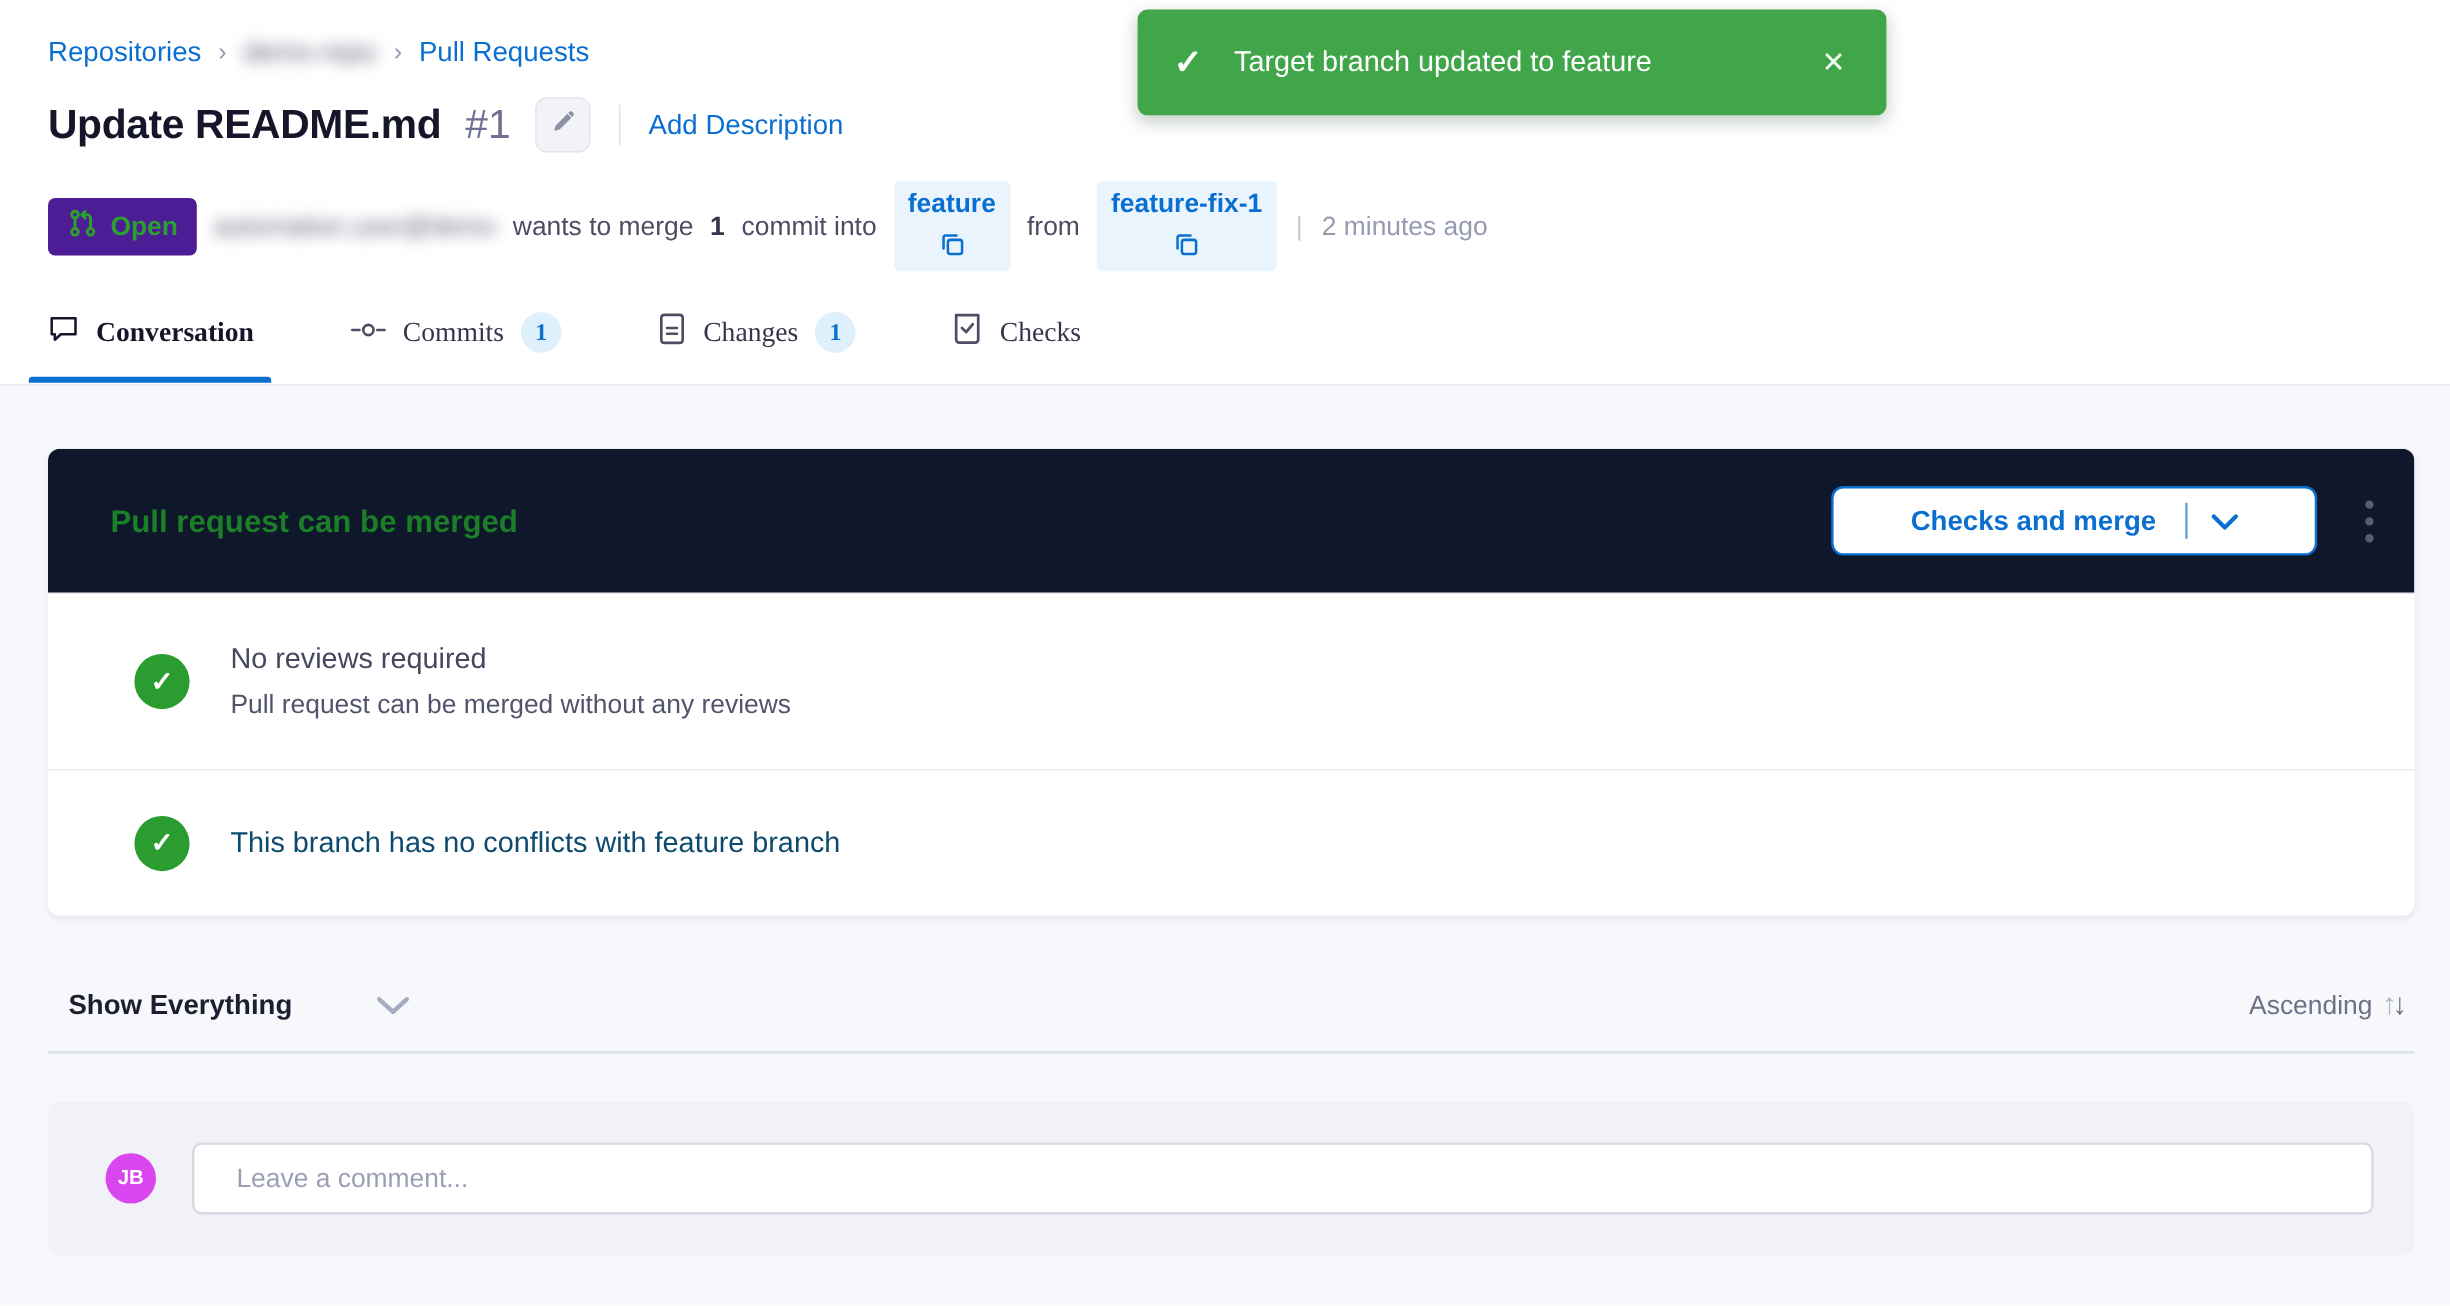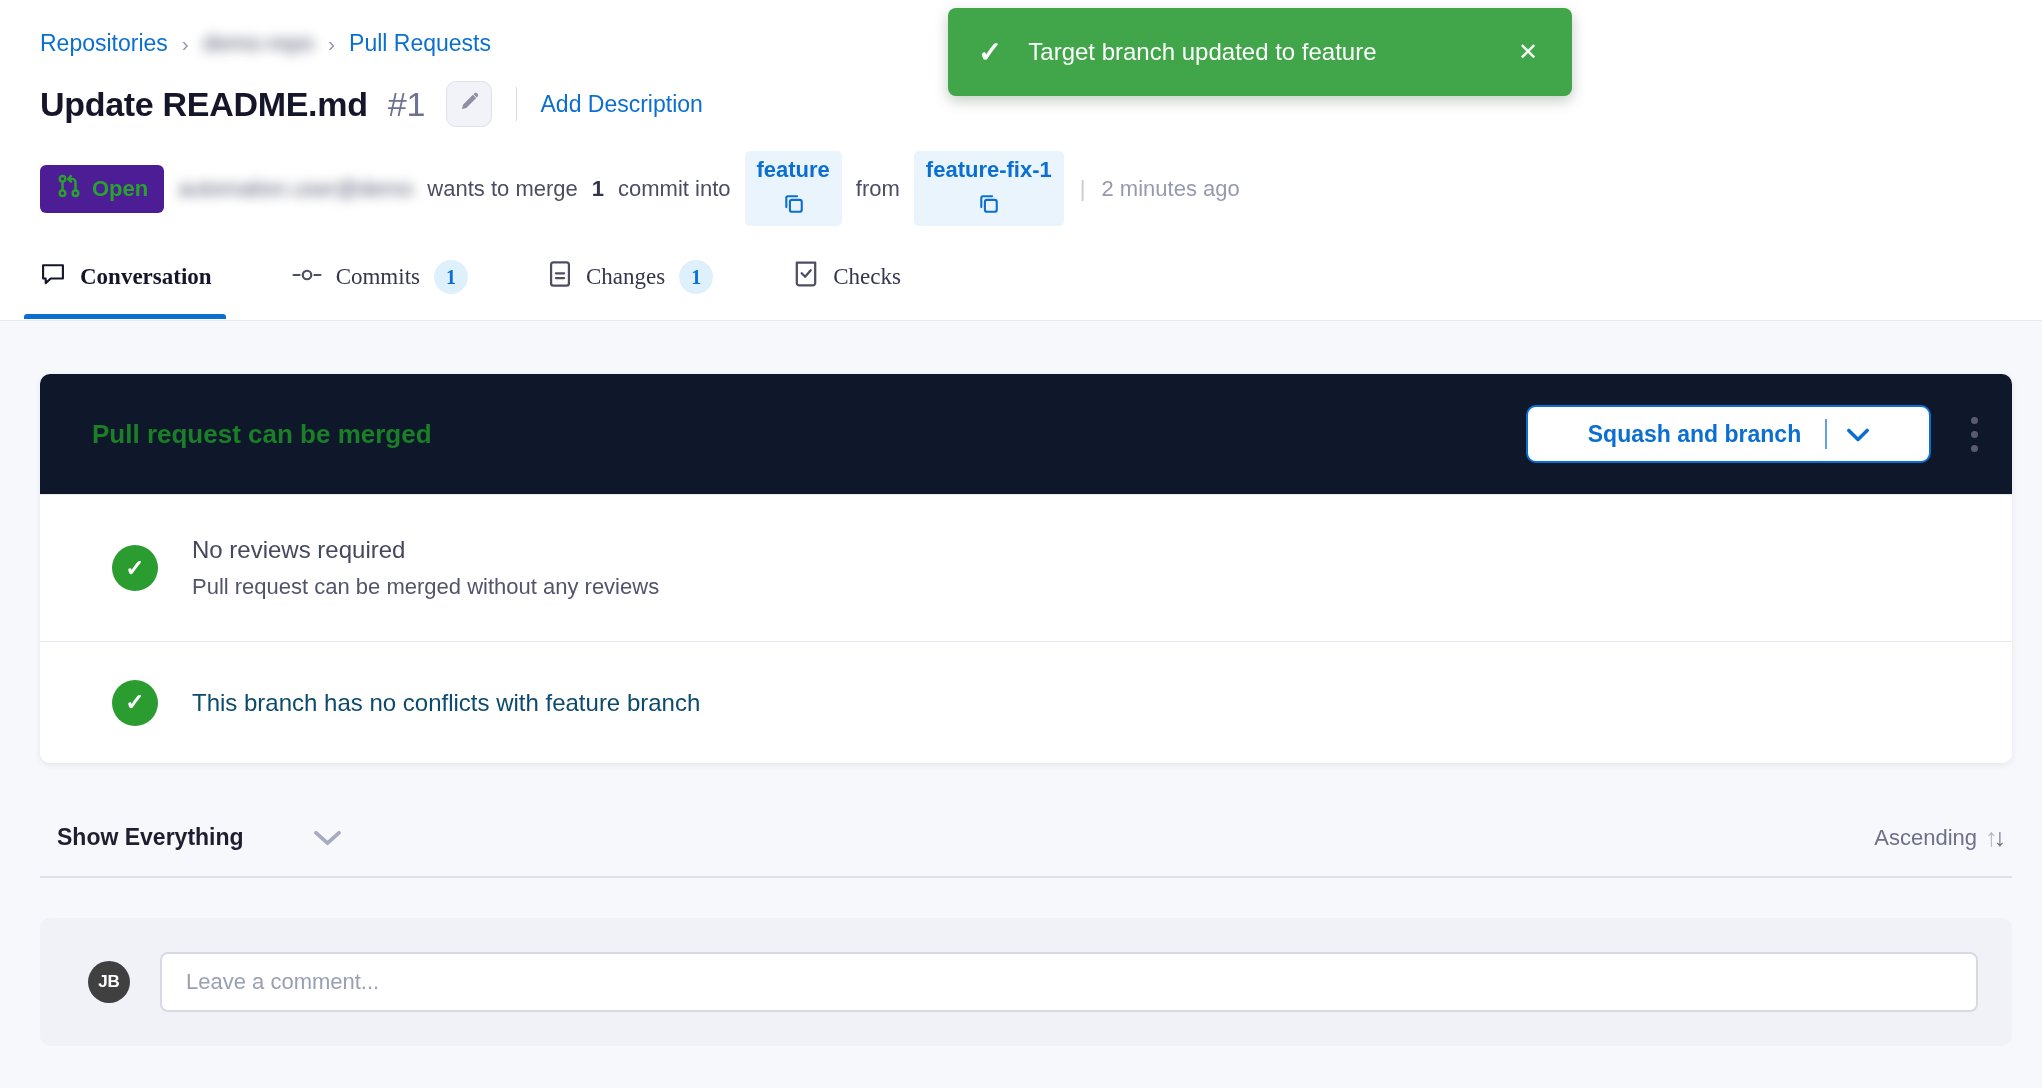--- a/index.html
+++ b/index.html
@@ -72,24 +72,24 @@
   .show-label { font-size:23px; font-weight:700; color:#1d1e30; }
   .show-chevron { margin-left:70px; display:flex; }
   .sort-ctl { display:flex; align-items:center; gap:8px; color:#6e7089; font-size:22px; cursor:pointer; }
   .sort-arrows { font-size:25px; letter-spacing:-4px; }
   .arrow-up { color:#b3b6c9; }
   .arrow-down { color:#6e7089; }
   .hdivider { margin-top:24px; height:2px; background:#dddfe9; width:1972px; }
   
   .comment-card { margin-top:40px; width:1972px; height:128px; background:#f1f2f7; border-radius:10px;
                   display:flex; align-items:center; padding:0 34px 0 48px; gap:30px; }
-  .avatar { width:42px; height:42px; border-radius:50%; background:#404040; color:#fff; font-weight:700;
+  .avatar { width:42px; height:42px; border-radius:50%; background:#d946ef; color:#fff; font-weight:700;
             font-size:17px; display:flex; align-items:center; justify-content:center; flex:none; }
   .comment-input { flex:1; height:60px; border:2px solid #d7d9e4; border-radius:8px; background:#fff;
-                   font-size:22px; padding:0 24px; color:#33354a; outline:none;
+                   font-size:22px; padding:0 35px; color:#33354a; outline:none;
                    font-family:"Liberation Sans", sans-serif; }
   .comment-input::placeholder { color:#99a0b4; }
   
   .toast { position:absolute; top:8px; left:948px; width:624px; height:88px; background:#41a64a;
            border-radius:8px; display:flex; align-items:center; padding:0 30px; color:#fff;
            box-shadow:0 5px 14px rgba(20,60,25,0.25); }
   .toast-check { font-size:29px; font-weight:700; margin-right:26px; }
   .toast-msg { font-size:24px; flex:1; }
   .toast-close { font-size:24px; color:rgba(255,255,255,0.92); cursor:pointer; padding:4px; }
 </style>
@@ -202,21 +202,21 @@
     </div>
   </div>
 </div>
 
 <div class="content">
   <div class="merge-card">
     <div class="merge-head">
       <span class="merge-title">Pull request can be merged</span>
       <div class="head-actions">
         <div class="squash-btn">
-          <span>Squash and branch</span>
+          <span>Checks and merge</span>
           <span class="btn-div"></span>
           <span>
             <svg width="22" height="14" viewBox="0 0 12 7" fill="none" stroke="#0b6fd1" stroke-width="1.9" stroke-linecap="round" stroke-linejoin="round">
                 <path d="M1 1l5 5 5-5"></path>
               </svg>
           </span>
         </div>
         <div class="kebab">
             <i></i>
             <i></i>

